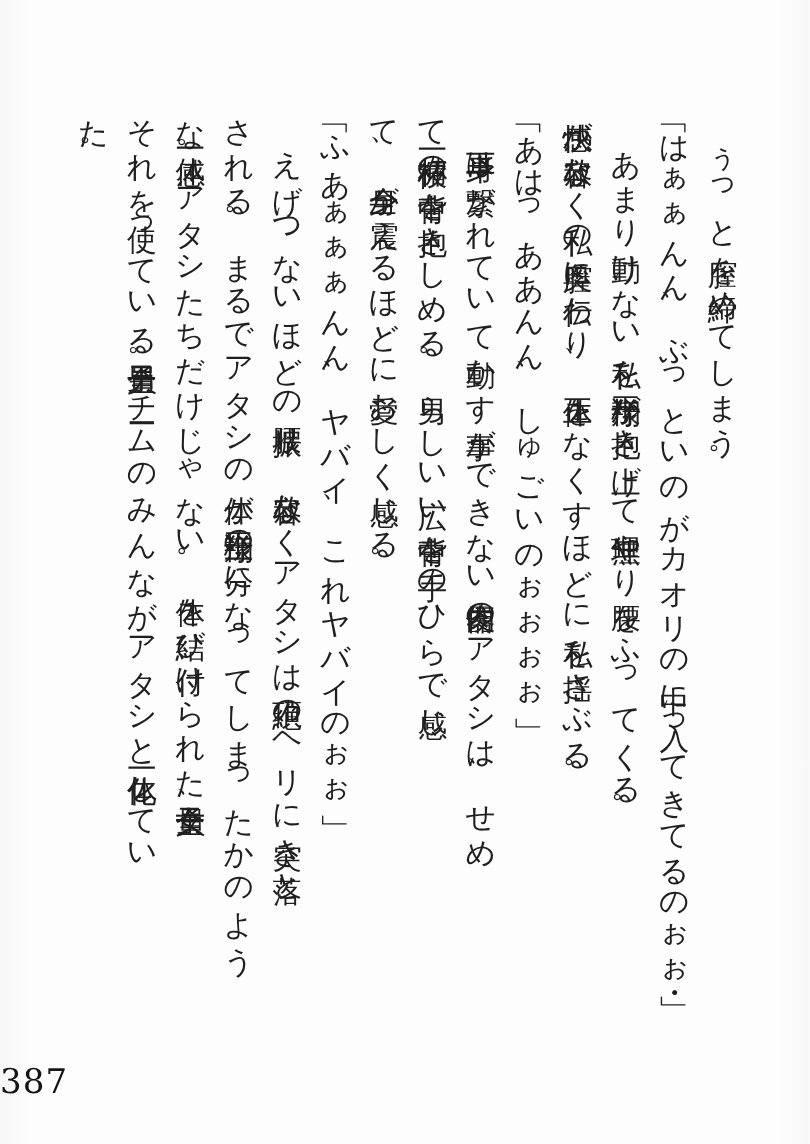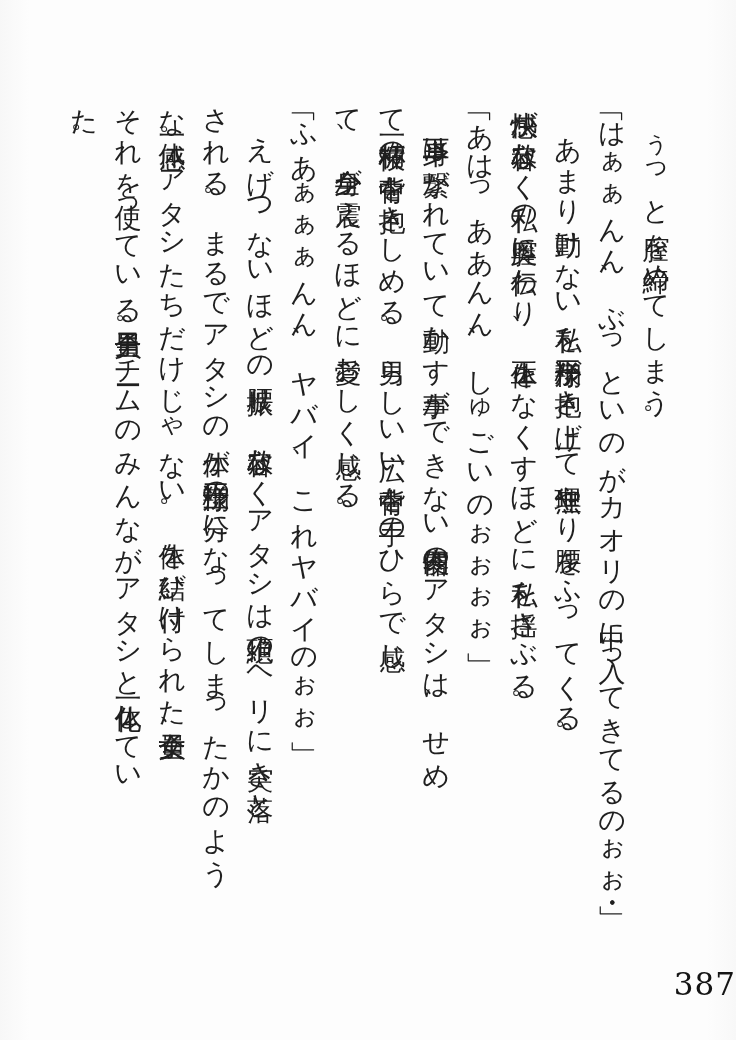--- a/index.html
+++ b/index.html
@@ -35,21 +35,21 @@
     display: block;
     white-space: nowrap;
   }
   .ind-1 { text-indent: 28px; }
   .ind-h { text-indent: 14px; }
   .page-number {
     position: absolute;
     top: 966px;
     left: 0;
     width: 736px;
-    text-align: right;
+    text-align: left;
     font-size: 31px;
     letter-spacing: 1px;
     color: #141414;
   }
 </style>
 </head>
 <body>
 
 <div class="scan-page">
 

